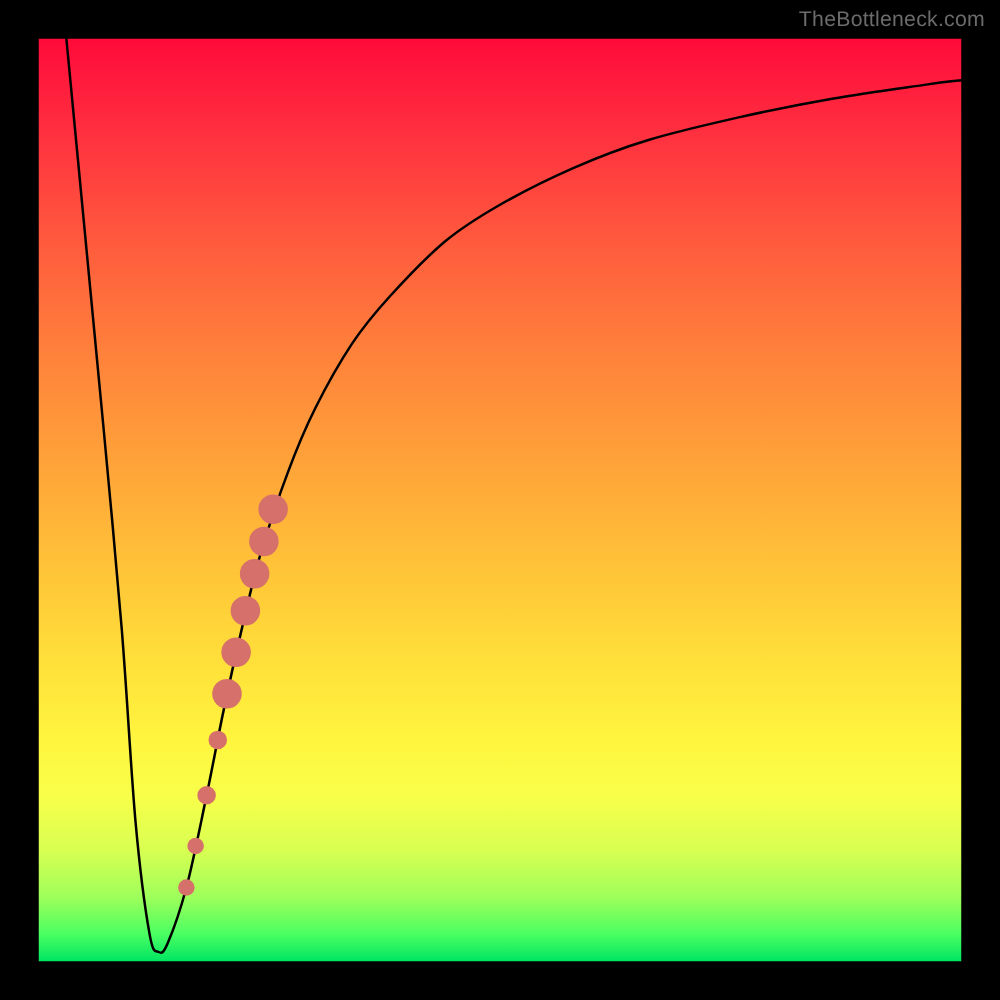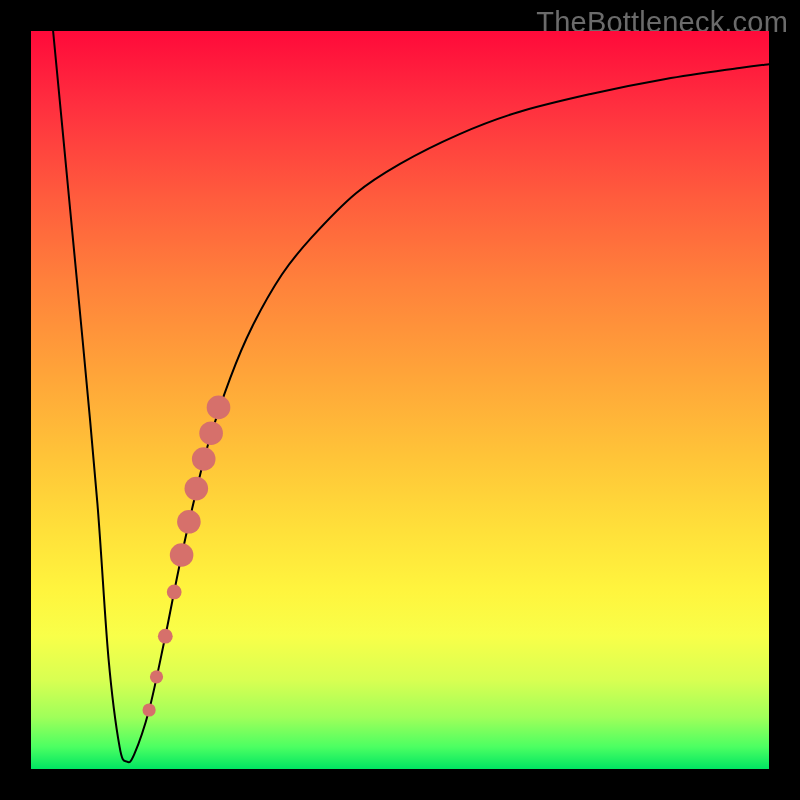--- a/index.html
+++ b/index.html
@@ -38,21 +38,21 @@
       #9fff5a 93%,
       #4cff62 97%,
       #00e562 100%
     );
   }
   .watermark {
     position: absolute;
     top: 6px;
     right: 12px;
     color: #6b6b6b;
-    font-size: 29px;
+    font-size: 17px;
     font-weight: 400;
     letter-spacing: 0.2px;
   }
   svg.overlay {
     position: absolute;
     left: 0;
     top: 0;
     width: 738px;
     height: 738px;
     overflow: visible;

